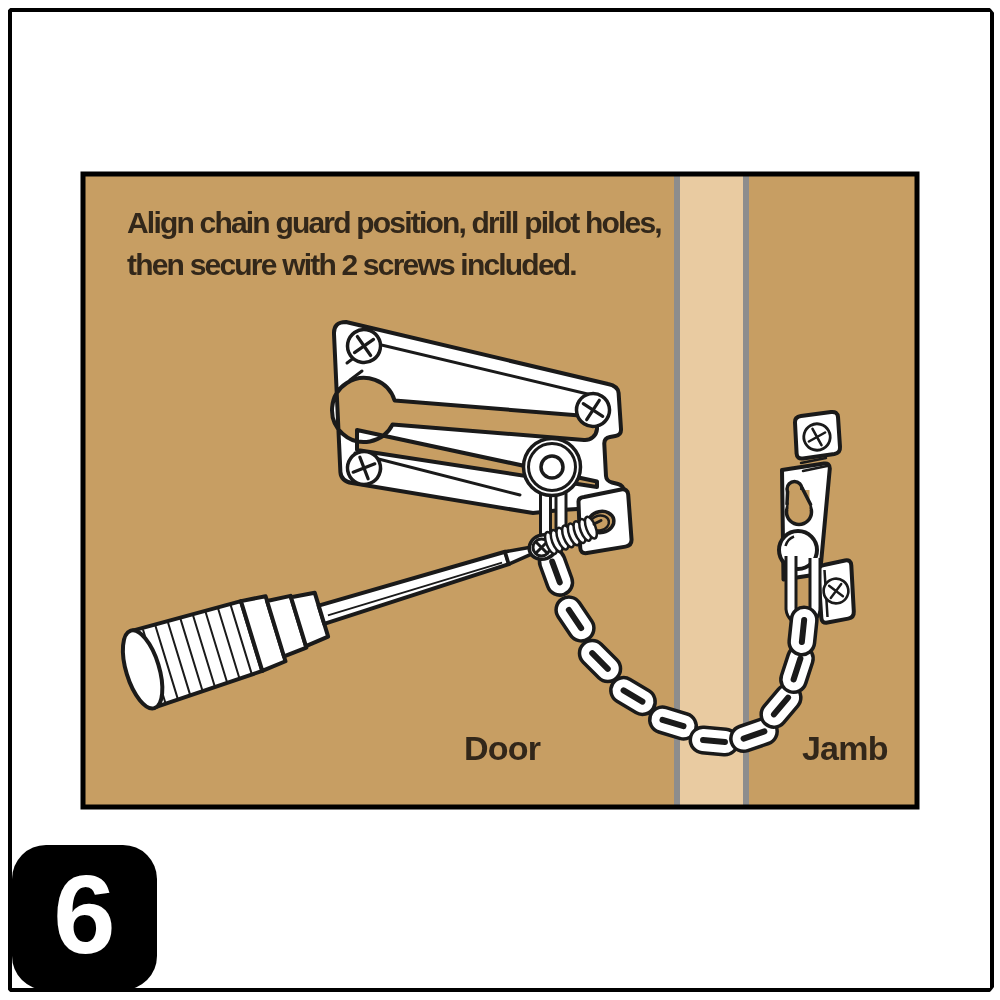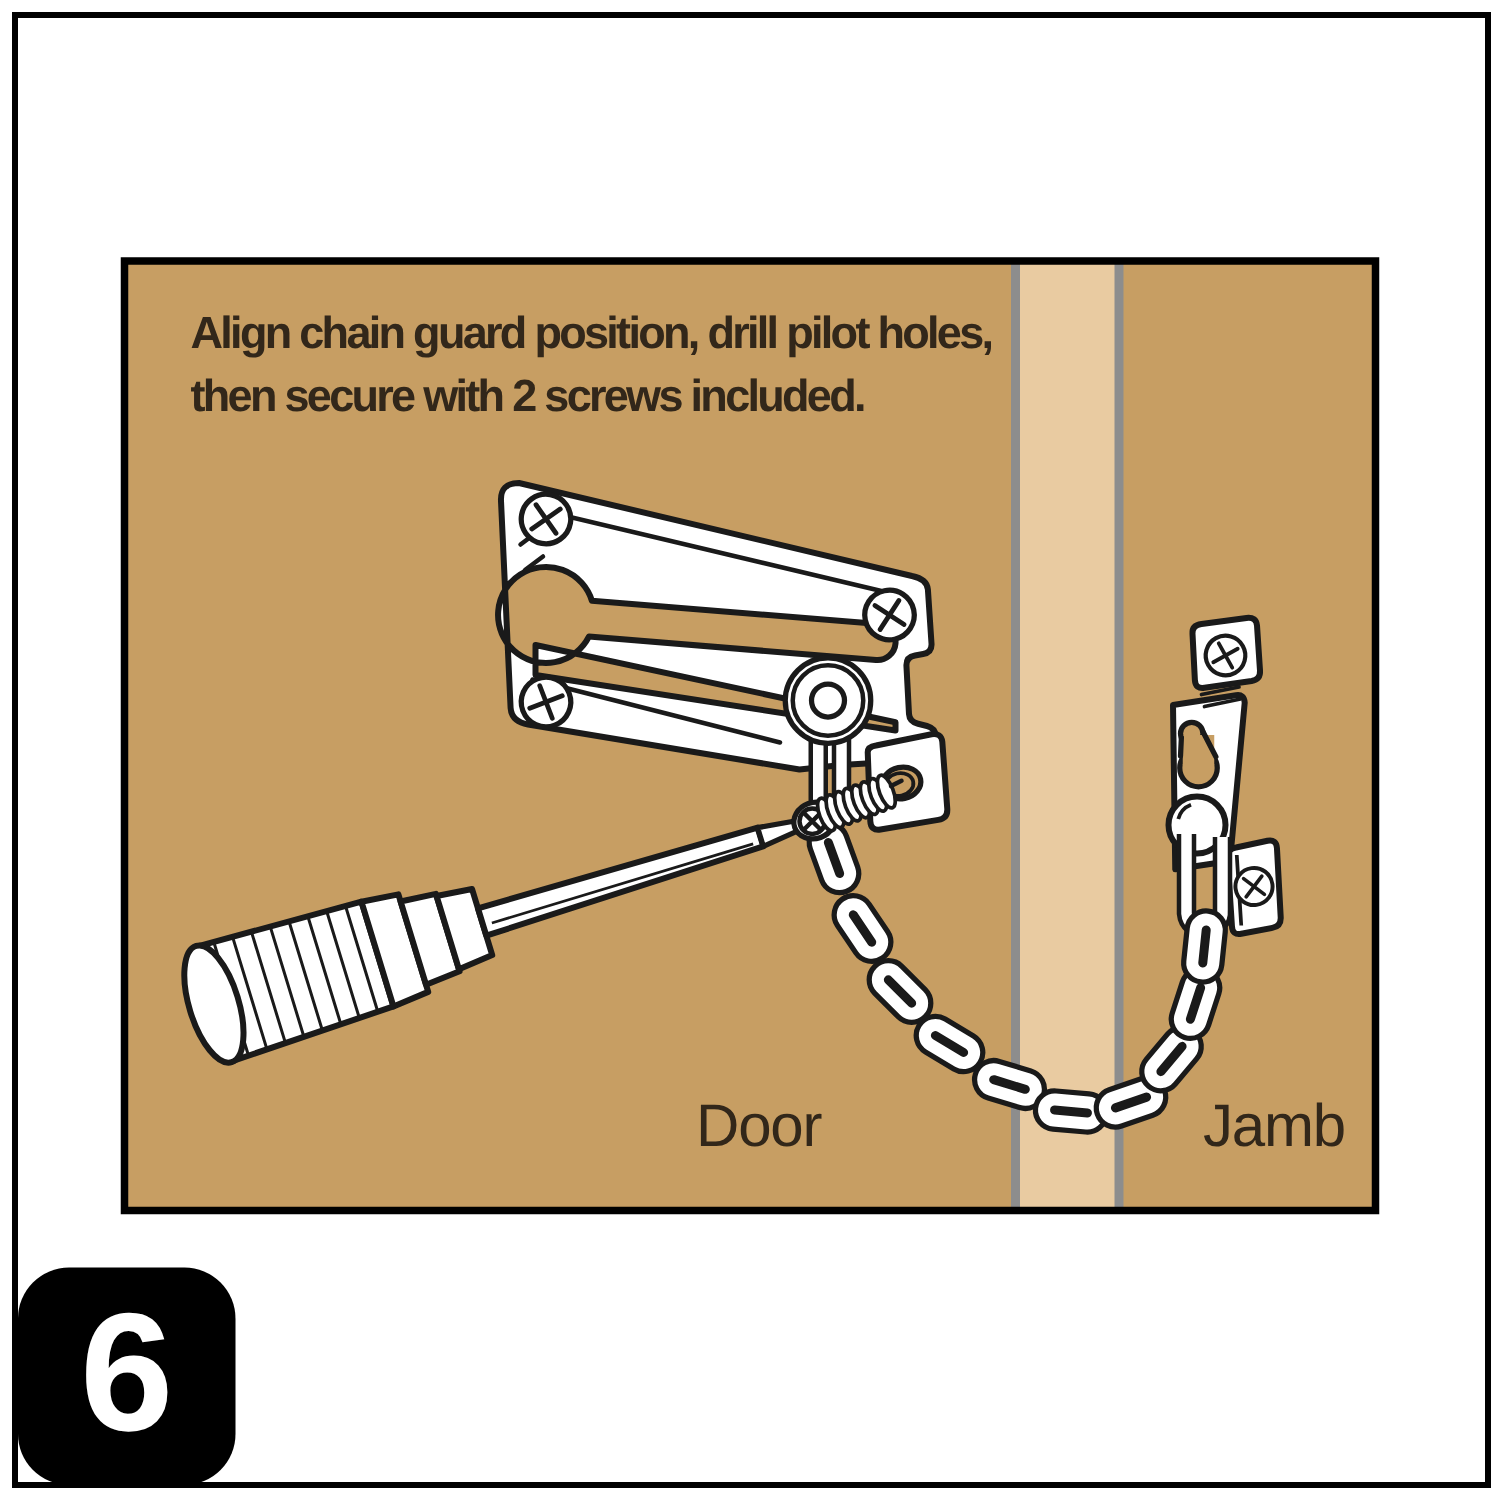--- a/index.html
+++ b/index.html
@@ -1,24 +1,24 @@
 <!DOCTYPE html>
 <html><head>
 <meta charset="utf-8">
 <style>
   html,body{margin:0;padding:0;background:#fff;}
   .canvas{position:relative;width:1000px;height:1000px;background:#fff;
-          font-family:"Liberation Sans",sans-serif;overflow:hidden;}
+          font-family:"Liberation Sans",sans-serif;overflow:hidden;border-radius:31px;}
   .outer-frame{position:absolute;left:8px;top:8px;width:978px;height:976px;
                border:4px solid #000;z-index:1;}
   .art{position:absolute;left:0;top:0;z-index:2;}
   .instruction{position:absolute;left:127px;top:202px;z-index:3;
                font-size:30px;font-weight:700;letter-spacing:-1.8px;
                line-height:42px;color:#32271a;white-space:nowrap;}
-  .side-label{position:absolute;top:729px;z-index:3;font-size:40px;font-weight:400;
+  .side-label{position:absolute;top:729px;z-index:3;font-size:34px;font-weight:700;
               letter-spacing:-0.8px;color:#32271a;white-space:nowrap;text-align:center;}
   .door-label{left:464px;}
   .jamb-label{left:802px;}
   .step-badge{position:absolute;left:12px;top:845px;width:145px;height:145px;
               background:#000;border-radius:34px;z-index:4;
               display:flex;align-items:center;justify-content:center;}
   .step-badge span{color:#fff;font-size:112px;font-weight:700;line-height:1;
                    padding-bottom:6px;}
 </style>
 </head>

